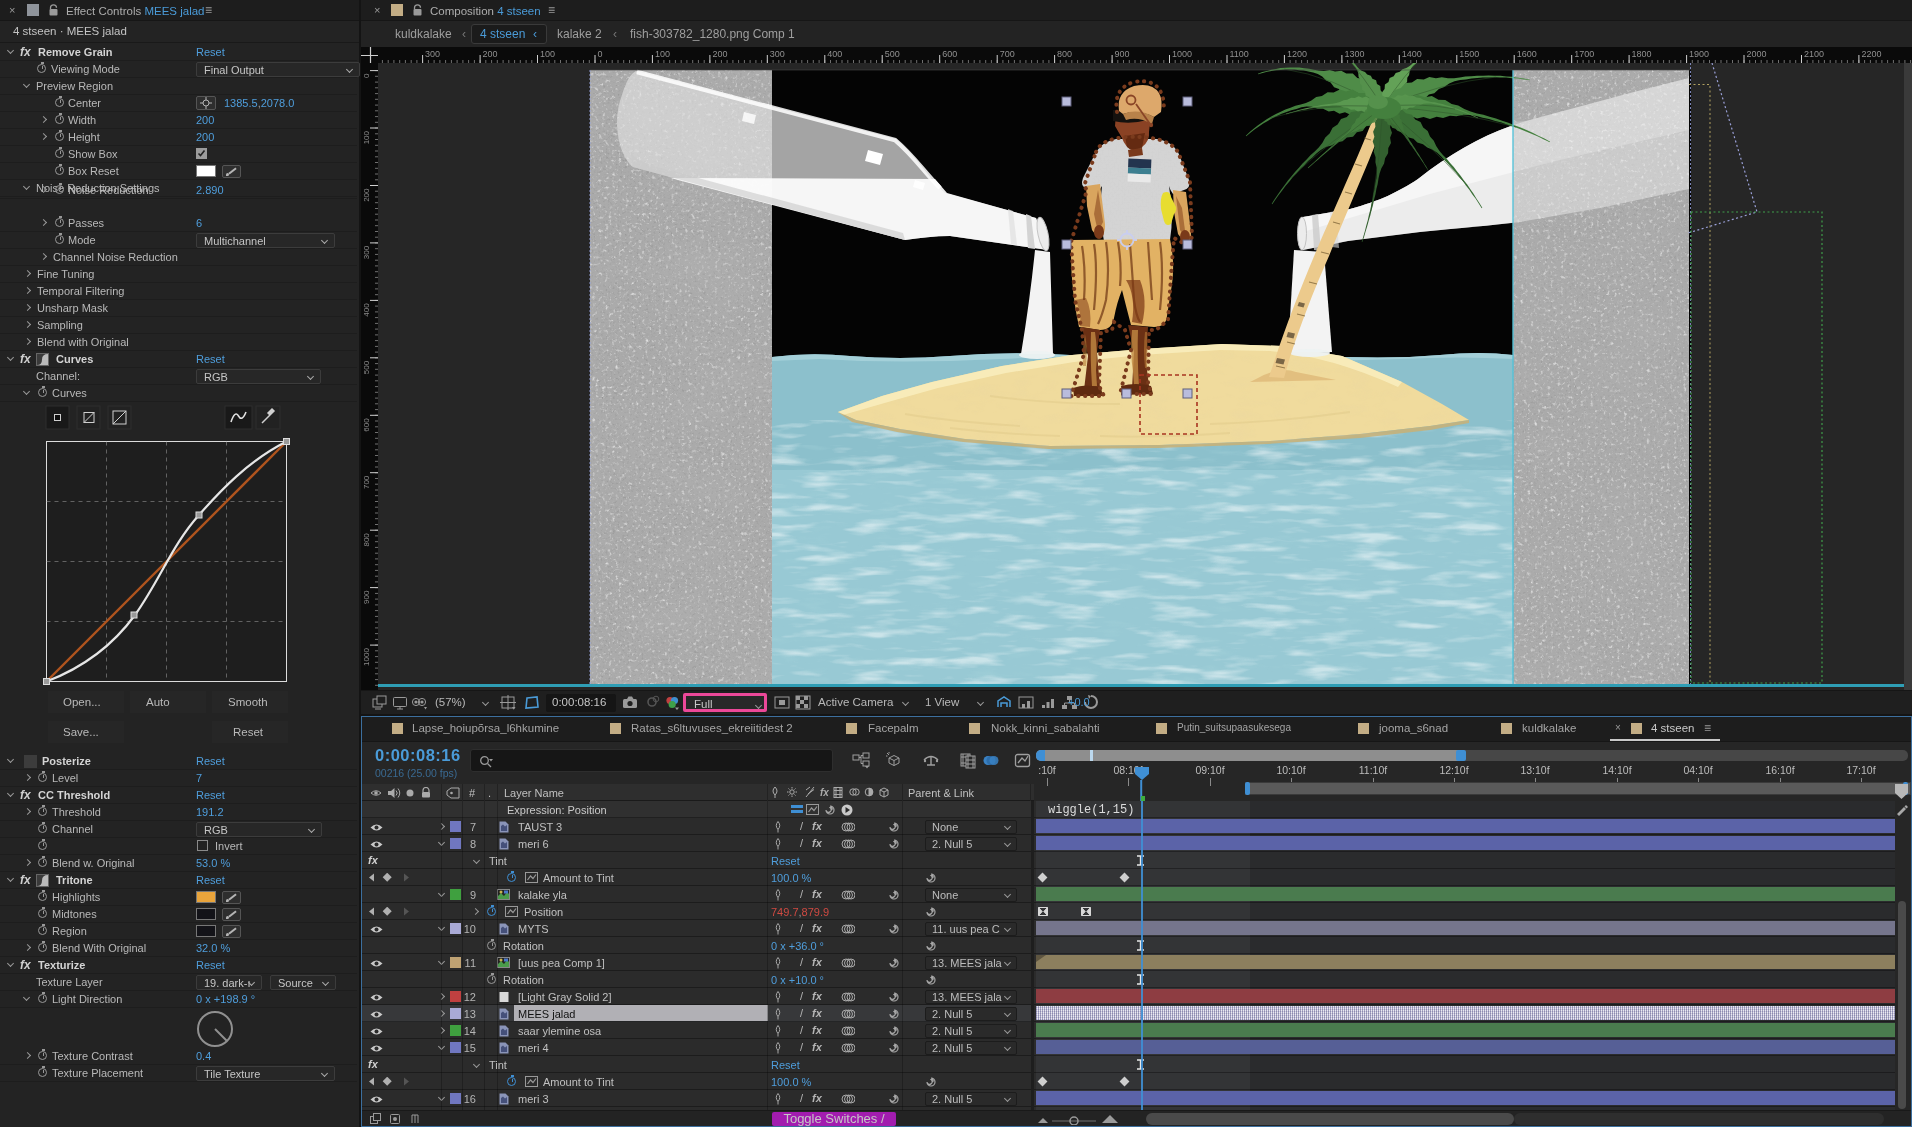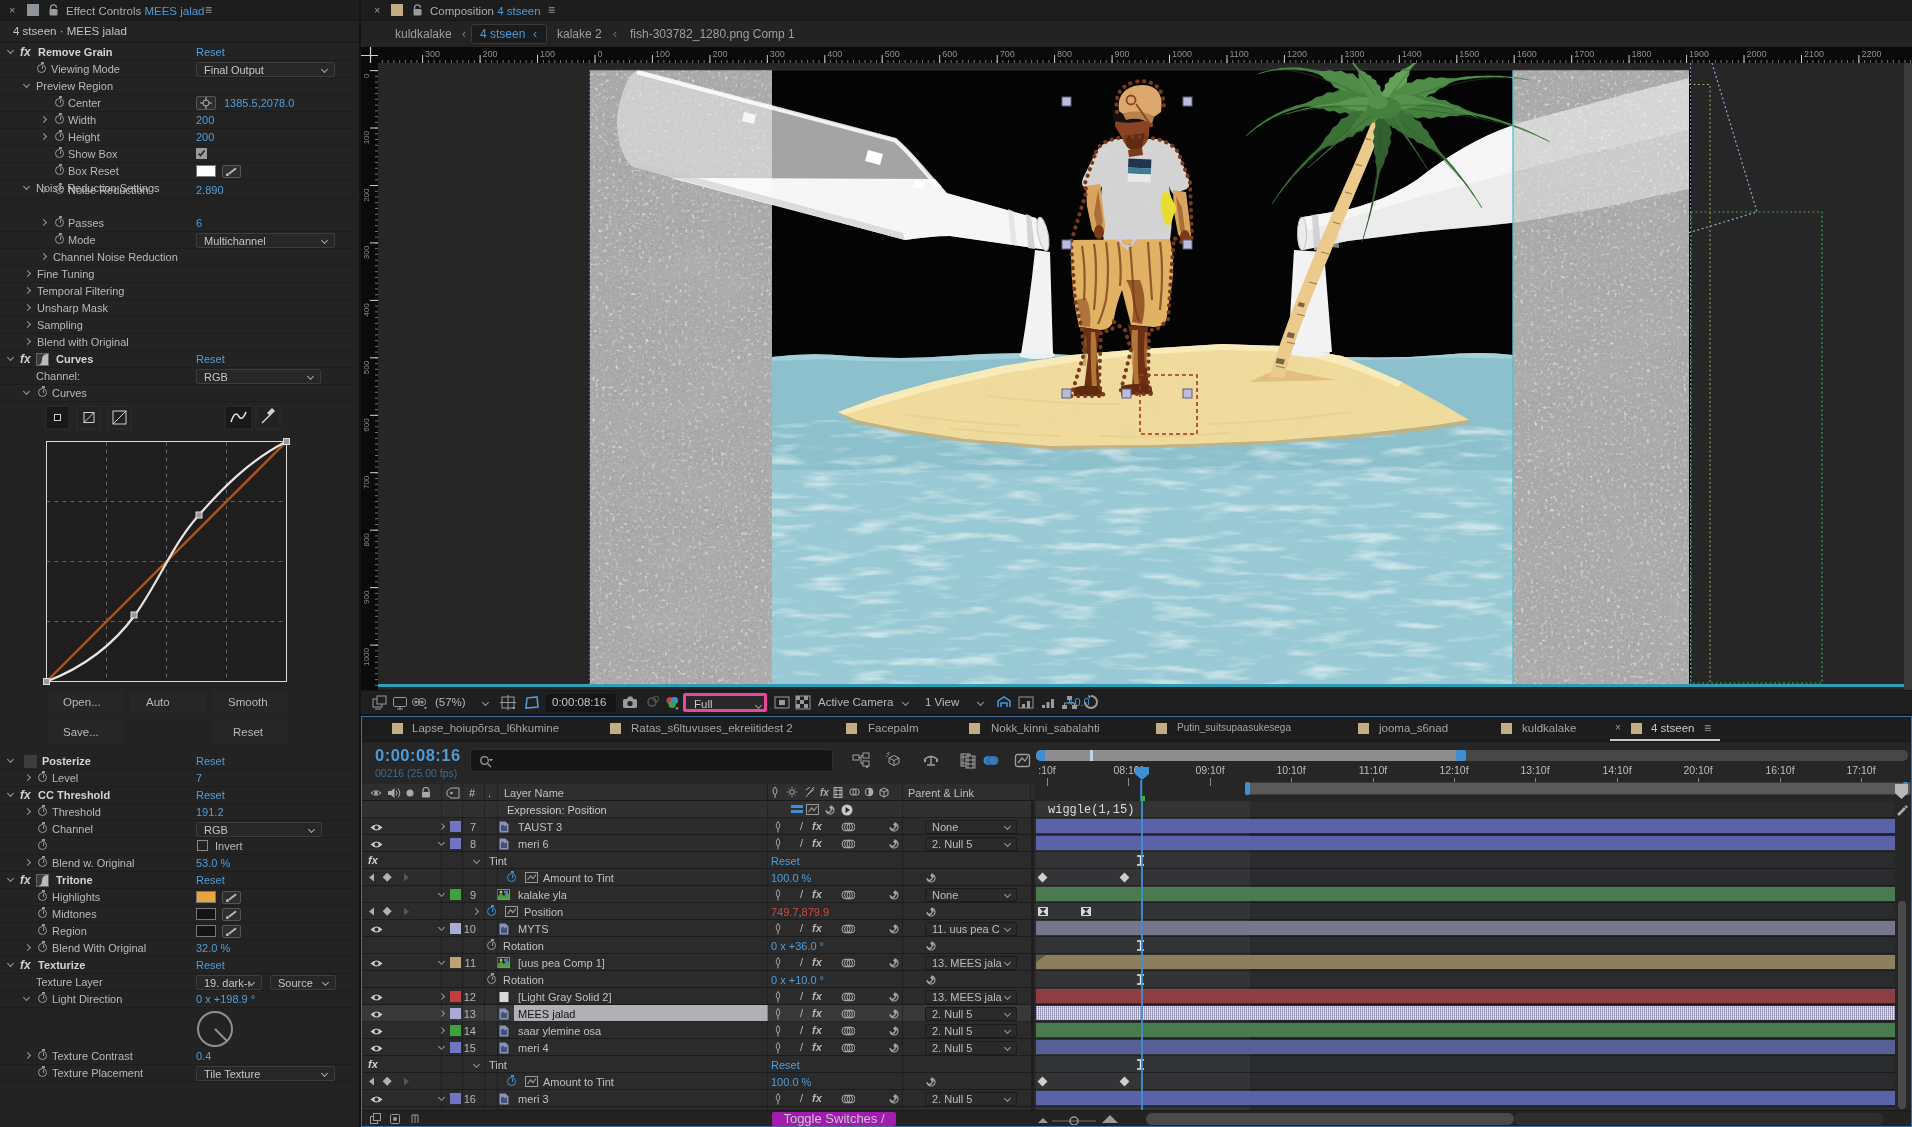--- a/index.html
+++ b/index.html
@@ -63,21 +63,21 @@
 <div class="abs" id="ecrows" style="left:0;top:43px;width:359px;height:1084px">
 <div class="er" style="top:1px">
         <i class="chd" style="left:8px"></i>
         <i class="fx" style="left:20px">fx</i>
         <span class="t b" style="left:38px">Remove Grain</span>
         <span class="v" style="left:196px">Reset</span>
       </div>
       <div class="er" style="top:18px">
         <i class="tw" style="left:37px"></i>
         <span class="t" style="left:51px">Viewing Mode</span>
-        <div class="dd" style="left:196px;width:139px">
+        <div class="dd" style="left:196px;width:164px">
           <span class="dt">Final Output</span>
         </div>
       </div>
       <div class="er" style="top:35px">
         <i class="chd" style="left:24px"></i>
         <span class="t" style="left:36px">Preview Region</span>
       </div>
       <div class="er" style="top:52px">
         <i class="tw" style="left:55px"></i>
         <span class="t" style="left:68px">Center</span>
@@ -1704,21 +1704,21 @@
       <span class="abs" style="left:233px;top:18px;width:48px;text-align:center;font-size:10.5px;color:#bdbdbd">10:10f</span>
       <div class="abs" style="left:257px;top:32px;width:1px;height:8px;background:#8a8a8a"></div>
       <span class="abs" style="left:315px;top:18px;width:48px;text-align:center;font-size:10.5px;color:#bdbdbd">11:10f</span>
       <div class="abs" style="left:339px;top:32px;width:1px;height:8px;background:#8a8a8a"></div>
       <span class="abs" style="left:396px;top:18px;width:48px;text-align:center;font-size:10.5px;color:#bdbdbd">12:10f</span>
       <div class="abs" style="left:420px;top:32px;width:1px;height:8px;background:#8a8a8a"></div>
       <span class="abs" style="left:477px;top:18px;width:48px;text-align:center;font-size:10.5px;color:#bdbdbd">13:10f</span>
       <div class="abs" style="left:501px;top:32px;width:1px;height:8px;background:#8a8a8a"></div>
       <span class="abs" style="left:559px;top:18px;width:48px;text-align:center;font-size:10.5px;color:#bdbdbd">14:10f</span>
       <div class="abs" style="left:583px;top:32px;width:1px;height:8px;background:#8a8a8a"></div>
-      <span class="abs" style="left:640px;top:18px;width:48px;text-align:center;font-size:10.5px;color:#bdbdbd">20:10f</span>
+      <span class="abs" style="left:640px;top:18px;width:48px;text-align:center;font-size:10.5px;color:#bdbdbd">04:10f</span>
       <div class="abs" style="left:664px;top:32px;width:1px;height:8px;background:#8a8a8a"></div>
       <span class="abs" style="left:722px;top:18px;width:48px;text-align:center;font-size:10.5px;color:#bdbdbd">16:10f</span>
       <div class="abs" style="left:746px;top:32px;width:1px;height:8px;background:#8a8a8a"></div>
       <span class="abs" style="left:803px;top:18px;width:48px;text-align:center;font-size:10.5px;color:#bdbdbd">17:10f</span>
       <div class="abs" style="left:827px;top:32px;width:1px;height:8px;background:#8a8a8a"></div>
       <div class="abs" style="left:211px;top:36px;width:666px;height:13px;background:#5a5a5a;border:1px solid #3a3a3a"></div>
       <div class="abs" style="left:211px;top:36px;width:5px;height:13px;background:#3f8fd4;border-radius:2px"></div>
       <div class="abs" style="left:869px;top:36px;width:5px;height:13px;background:#3f8fd4;border-radius:2px"></div>
       <svg class="icn" style="left:100px;top:20px" width="16" height="35" viewBox="0 0 16 35">
         <path d="M1 1 H15 V8 L8 14 L1 8 Z" fill="#3f8fd4"></path>

